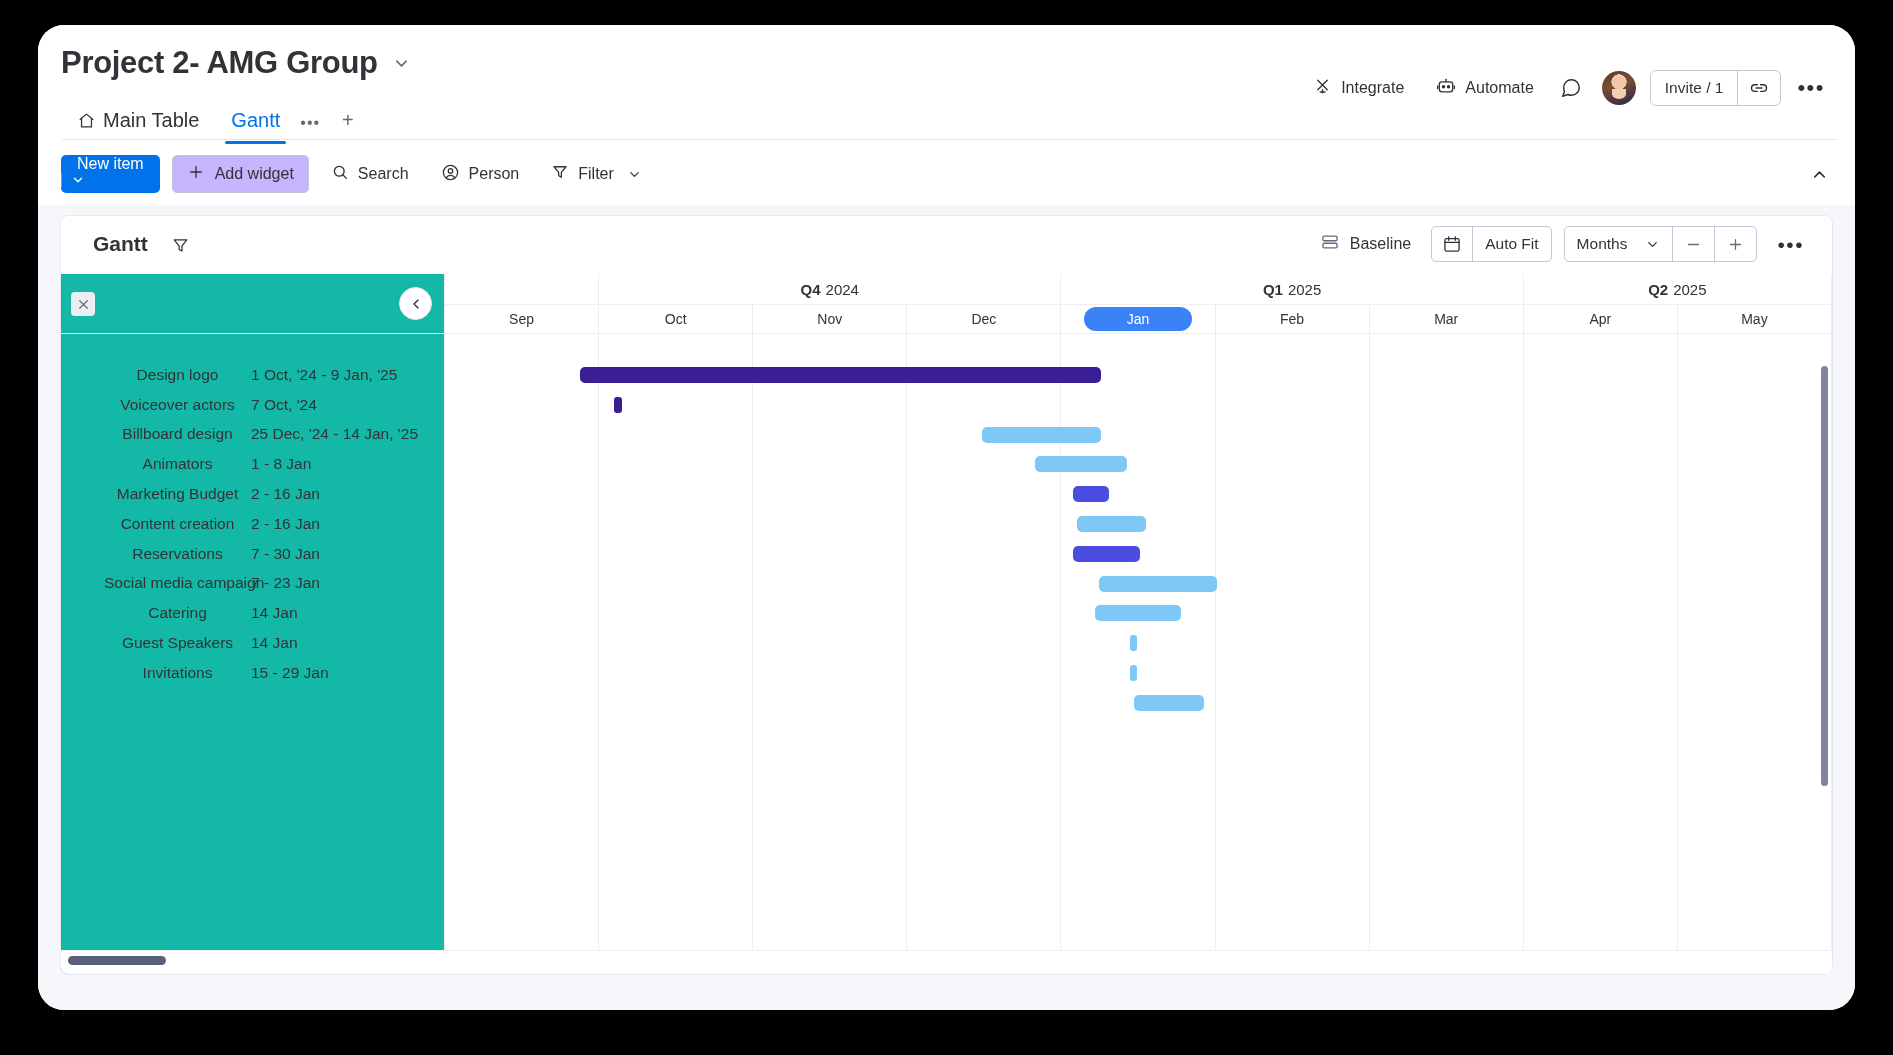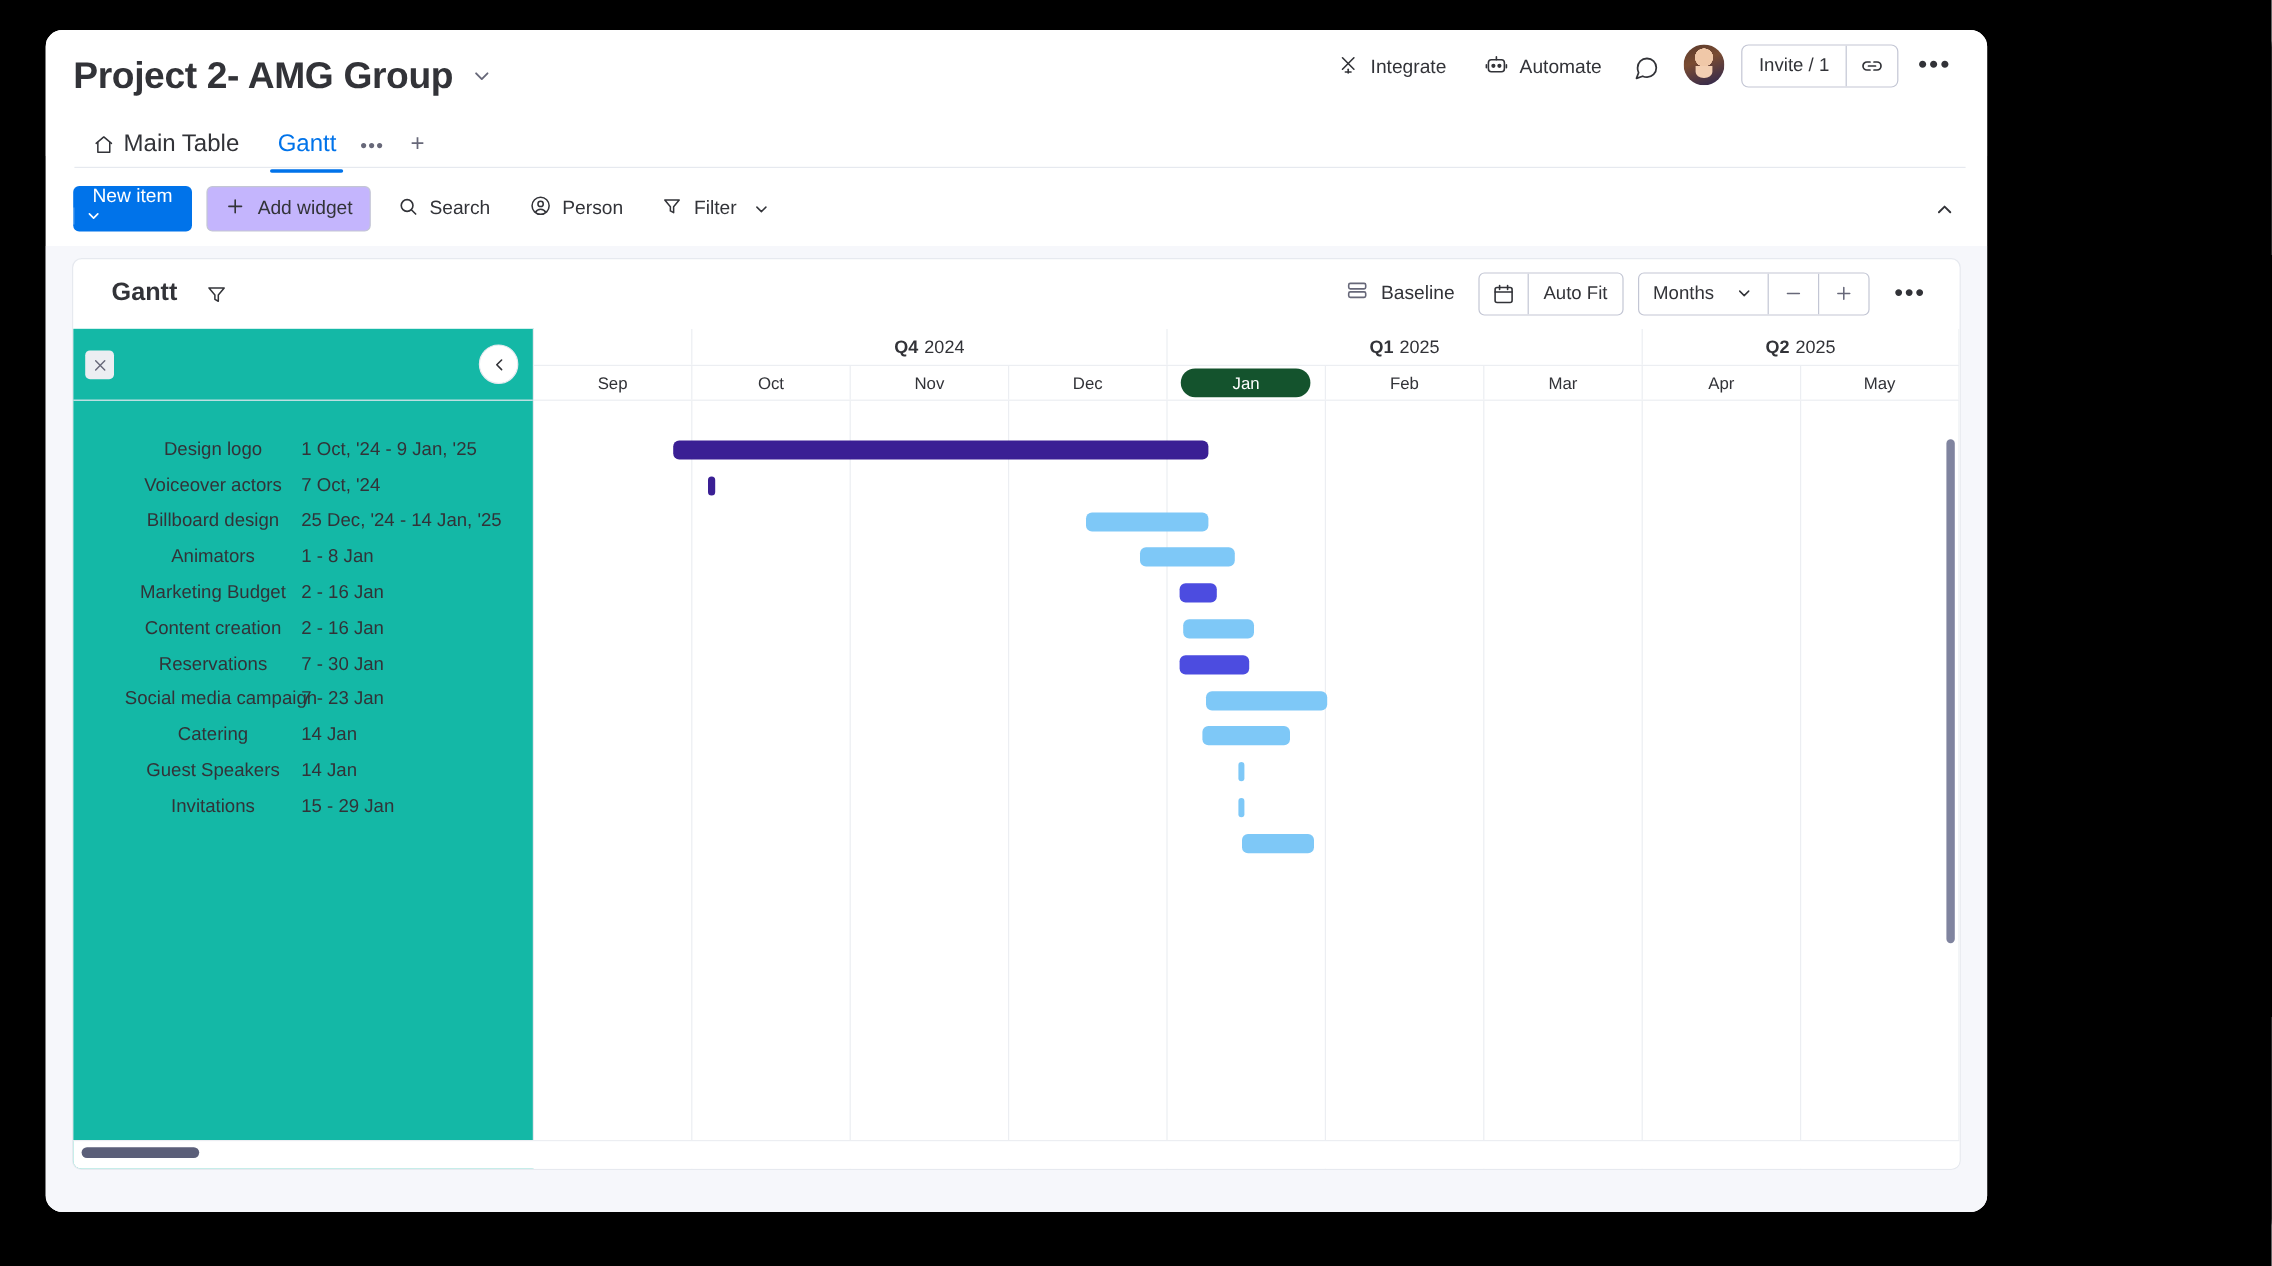--- a/index.html
+++ b/index.html
@@ -10,41 +10,41 @@
     -webkit-font-smoothing:antialiased;
     overflow:hidden;
   }
 
   
   #frame {
     position:absolute; left:0; top:0; width:1893px; height:1055px;
     background:#000; border-radius:40px;
   }
   #window {
-    position:absolute; left:38px; top:25px; width:1618px; height:985px;
-    background:#ffffff; border-radius:14px; overflow:hidden;
+    position:absolute; left:38px; top:25px; width:1817px; height:985px;
+    background:#ffffff; border-radius:26px; overflow:hidden;
   }
 
   
   #board-header { position:absolute; left:0; top:0; width:100%; height:105px; background:#fff; }
   #board-title-row { position:absolute; left:23px; top:20px; display:flex; align-items:center; }
   #board-title { font-size:31px; font-weight:700; color:#323338; letter-spacing:-0.3px; }
   #title-caret { margin-left:14px; color:#676879; font-size:18px; display:flex; align-items:center; }
 
   .tabs { position:absolute; left:26px; top:78px; display:flex; align-items:flex-end; gap:4px; }
   .tab { display:flex; align-items:center; gap:8px; padding:6px 14px 12px 14px; font-size:20px; color:#323338; cursor:pointer; position:relative; }
   .tab.active { color:#0073ea; }
   .tab.active:after { content:""; position:absolute; left:8px; right:8px; bottom:0; height:3px; background:#0073ea; border-radius:2px; }
   .tab .home-ic { display:flex; }
   .tab-dots { padding:6px 6px 12px 2px; color:#676879; font-size:16px; letter-spacing:1px; cursor:pointer; }
   .tab-plus { padding:6px 12px 12px 12px; color:#676879; font-size:20px; cursor:pointer; }
 
   #header-divider { position:absolute; left:24px; right:18px; top:114px; height:1px; background:#e6e9ef; }
 
-  #header-right { position:absolute; right:22px; top:12px; display:flex; gap:8px; }
+  #header-right { position:absolute; right:22px; top:44px; display:flex; align-items:center; gap:8px; }
   .hr-btn { display:flex; align-items:center; gap:9px; padding:7px 12px; border-radius:6px; font-size:16px; color:#323338; cursor:pointer; }
   .avatar {
     width:34px; height:34px; border-radius:50%; margin:0 6px;
     background:radial-gradient(circle at 50% 32%, #f0c8a8 0 26%, rgba(0,0,0,0) 27%),
                linear-gradient(160deg,#5a3a2c 0%,#7a4c32 40%,#2b2550 100%);
     position:relative; overflow:hidden;
   }
   .avatar:after{ content:""; position:absolute; left:30%; top:52%; width:40%; height:30%; border-radius:0 0 50% 50%; background:#f3cfb2; }
   .invite-group { display:flex; align-items:center; border:1px solid #c3c6d4; border-radius:6px; overflow:hidden; height:36px; }
   .invite-lbl { padding:0 14px; font-size:15.5px; color:#323338; display:flex; align-items:center; height:100%; cursor:pointer; }
@@ -88,21 +88,21 @@
   .row { height:29.8px; display:flex; align-items:center; font-size:15.5px; color:#323338; }
   .row .name { width:190px; padding-left:43px; white-space:nowrap; }
   .row .dates { white-space:nowrap; }
 
   #timeline { position:absolute; left:384px; top:0; right:0; bottom:0; overflow:hidden; }
   #quarters { position:relative; height:31px; display:flex; border-bottom:1px solid #eceef2; }
   .q { display:flex; align-items:center; justify-content:center; font-size:15px; color:#323338; border-right:1px solid #eceef2; }
   .q b { font-weight:700; margin-right:5px; }
   #months { position:relative; height:29px; display:flex; border-bottom:1px solid #eceef2; }
   .m { display:flex; align-items:center; justify-content:center; font-size:14px; color:#323338; border-right:1px solid #eceef2; }
-  .m .pill { background:#14532d; color:#fff; border-radius:14px; padding:4px 0; width:108px; text-align:center; font-size:14px; }
+  .m .pill { background:#3b82f6; color:#fff; border-radius:14px; padding:4px 0; width:108px; text-align:center; font-size:14px; }
 
   #grid { position:absolute; left:0; top:60px; right:0; bottom:0; }
   .gcol { position:absolute; top:0; bottom:0; border-right:1px solid #eceef2; }
   #bars { position:absolute; left:0; top:60px; right:0; bottom:0; padding-top:26px; }
   .barrow { position:relative; height:29.8px; }
   .bar { position:absolute; top:7px; height:16px; border-radius:5px; }
 
   
   #vscroll { position:absolute; right:4px; top:92px; width:7px; height:420px; background:#6a6f8e; border-radius:4px; opacity:.85; cursor:pointer;}
   #hscroll-track { position:absolute; left:0; right:0; bottom:0; height:24px; border-top:1px solid #eceef2; background:#fff; }

